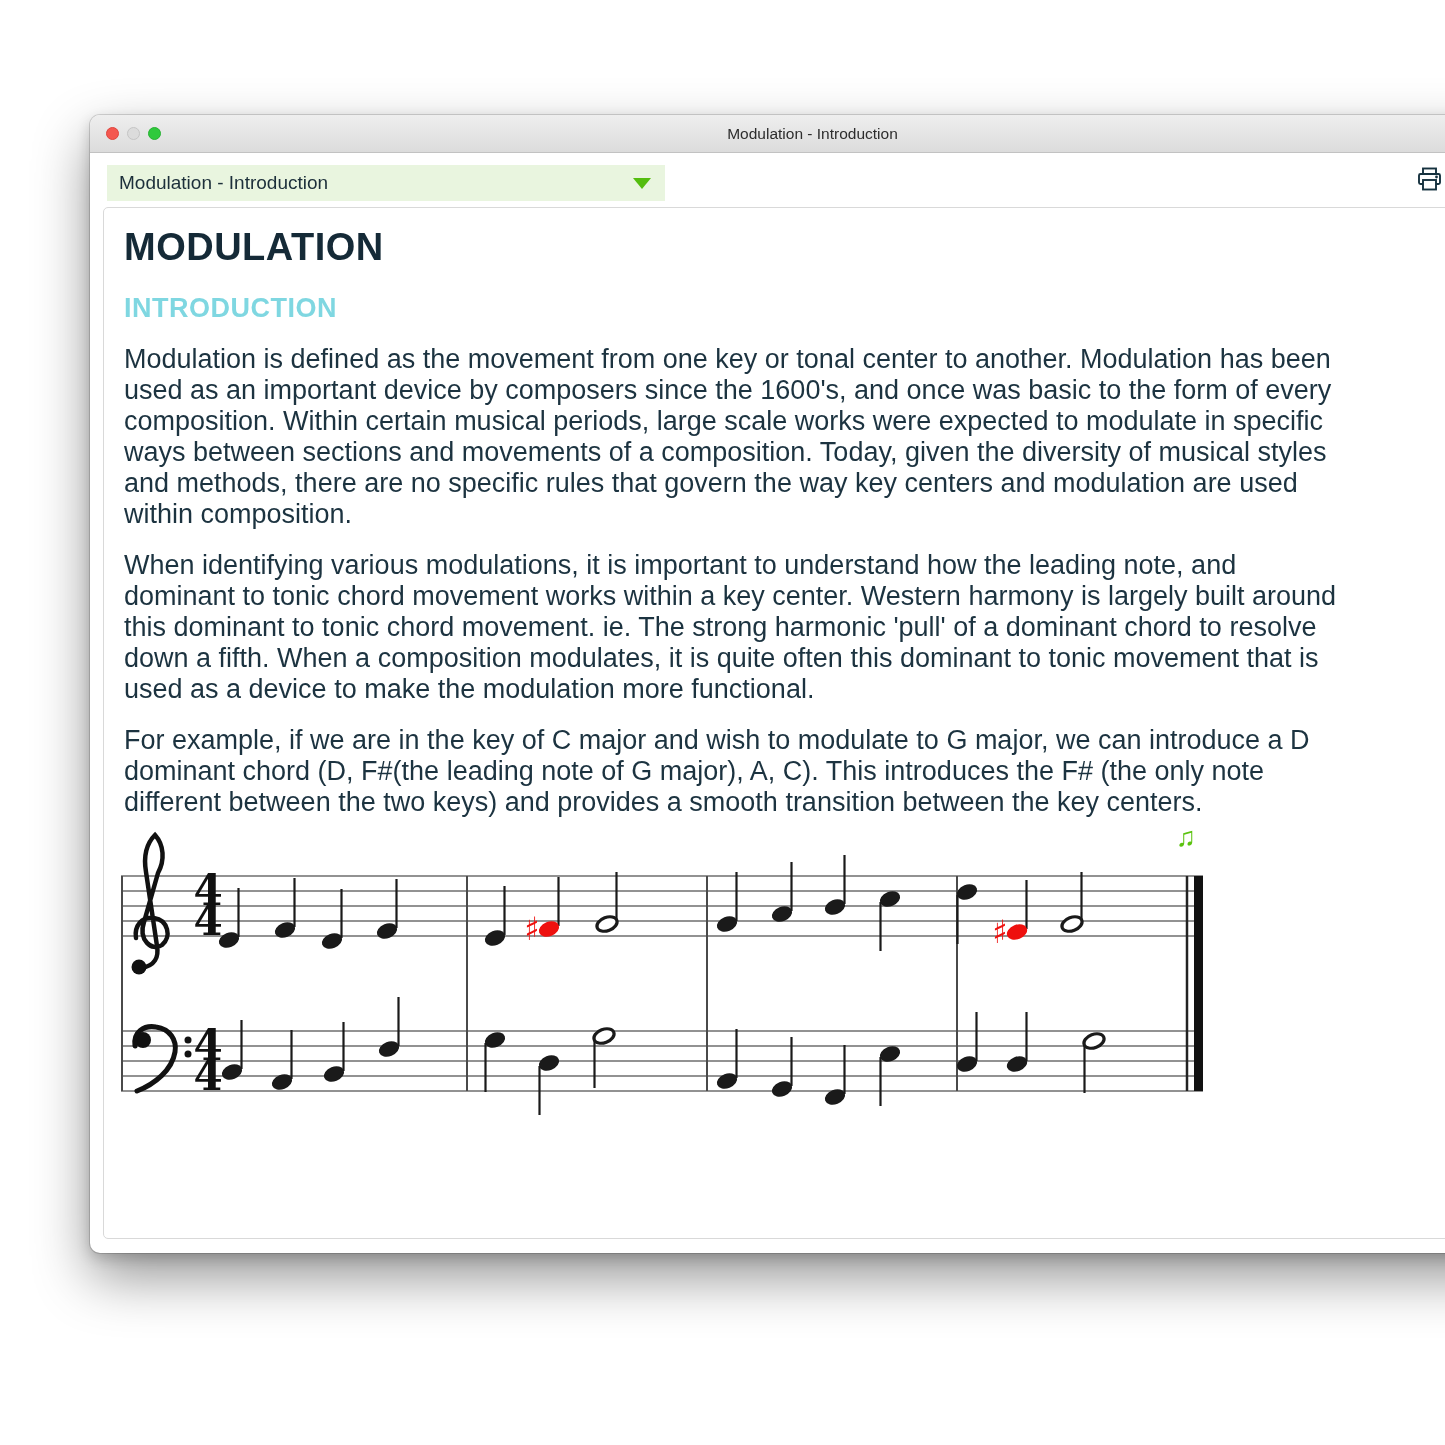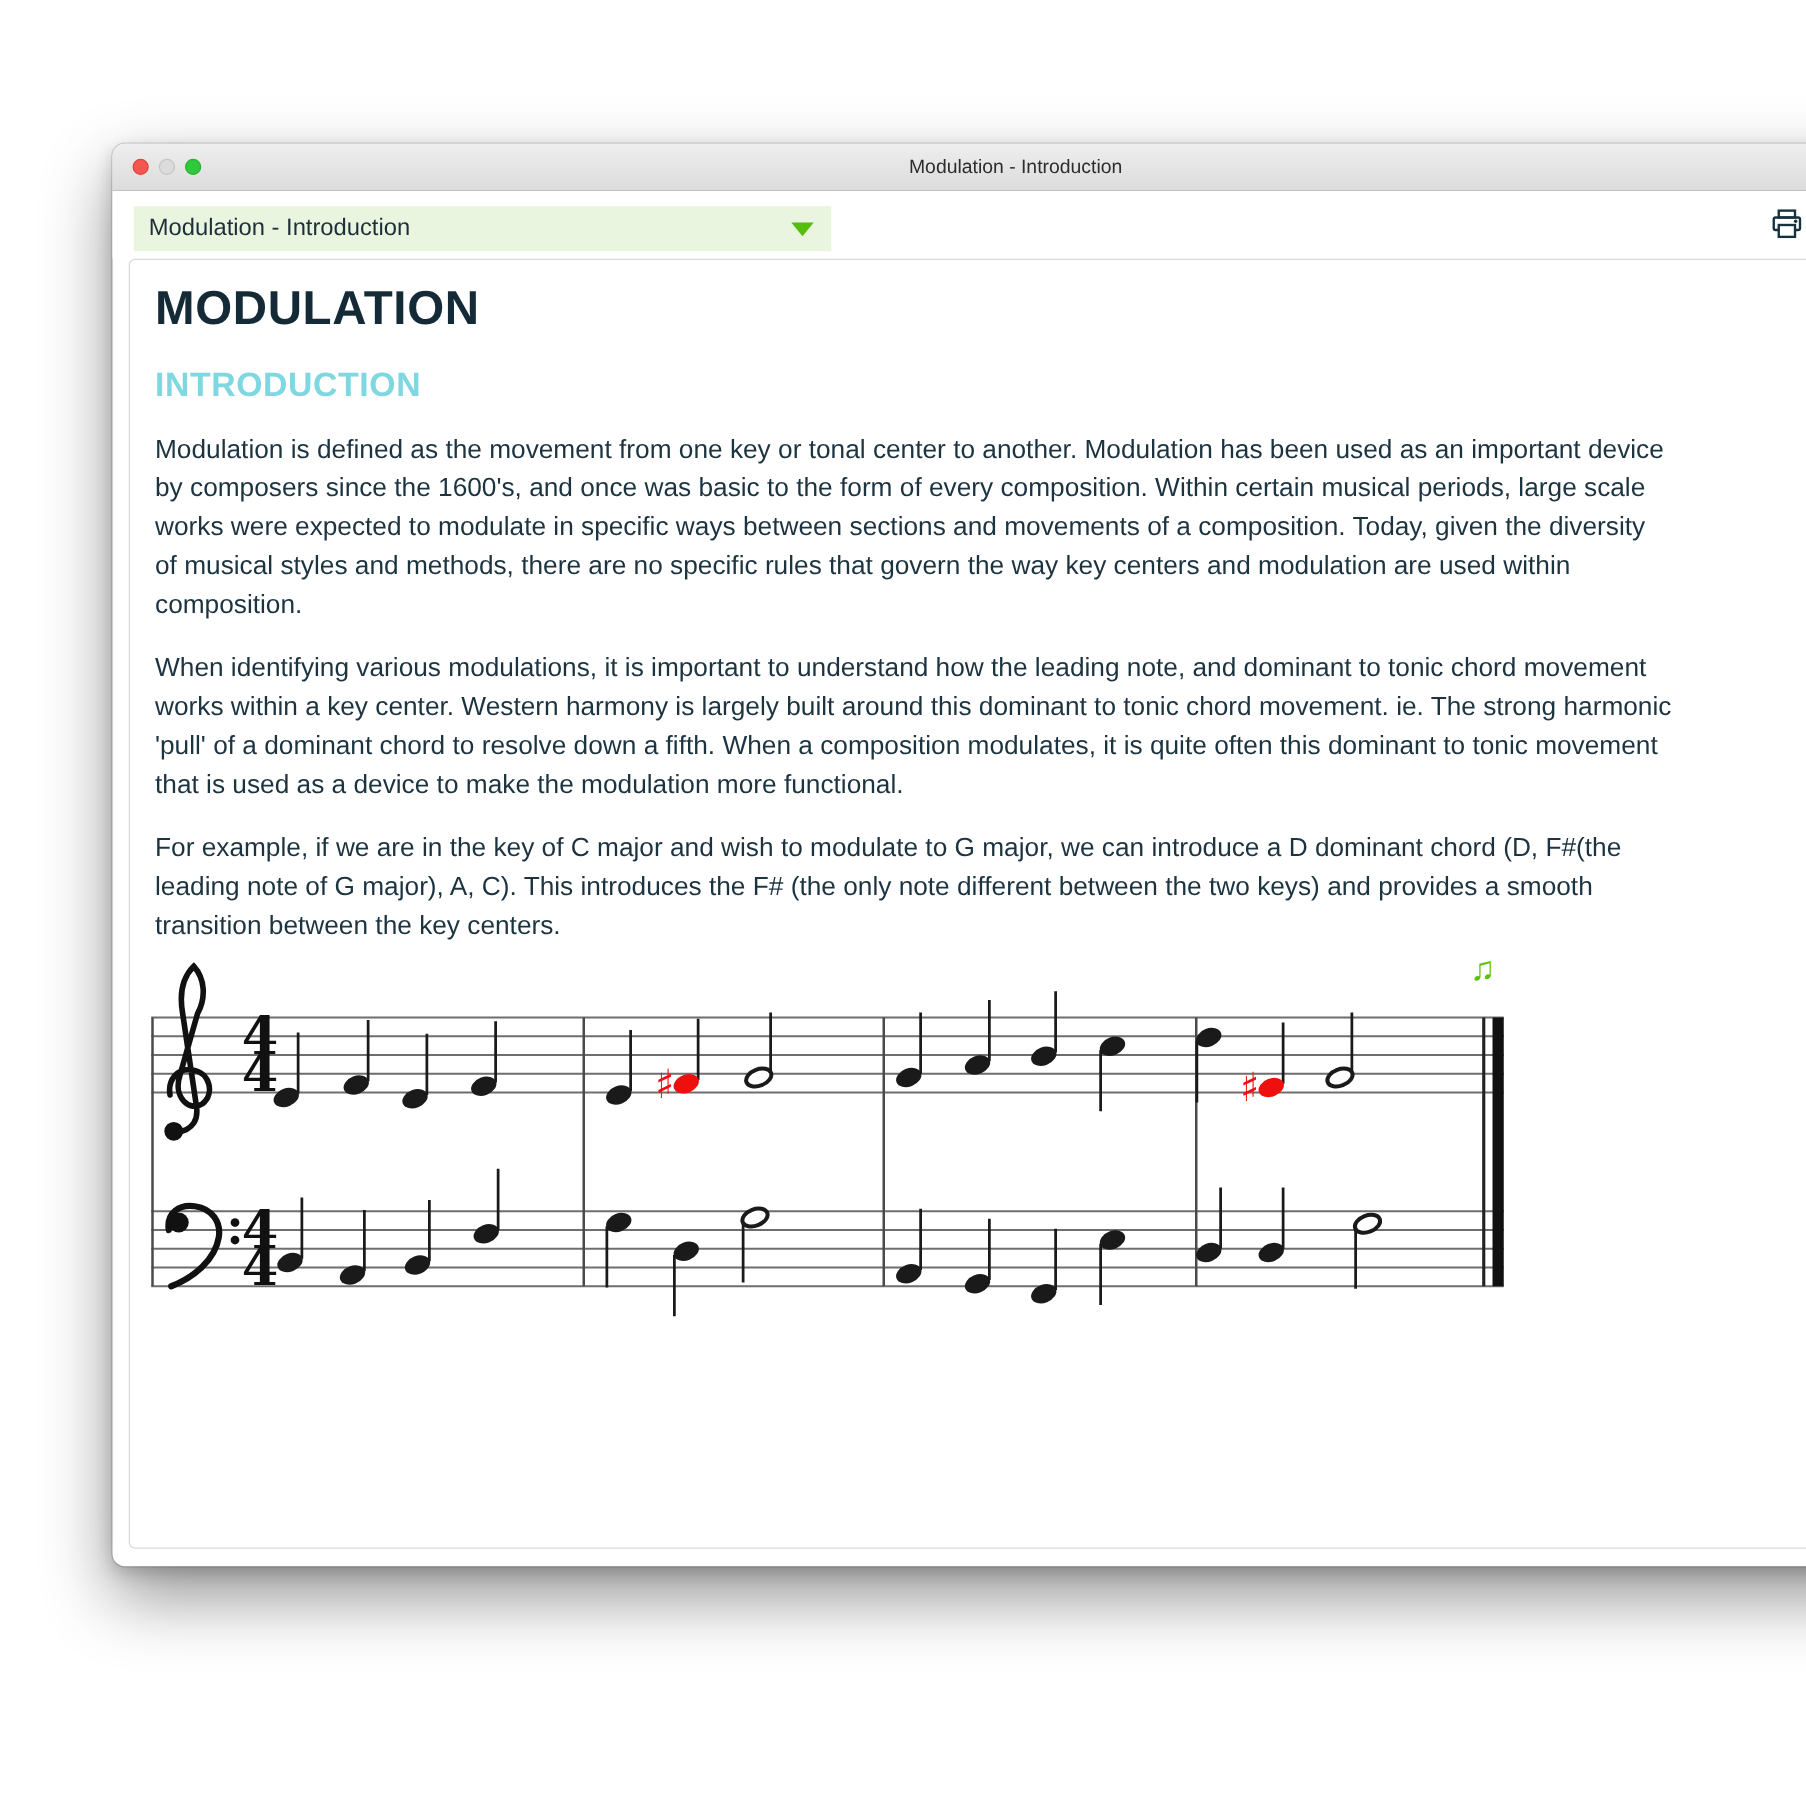--- a/index.html
+++ b/index.html
@@ -43,21 +43,21 @@
     border:1px solid #d9d9d9;border-radius:5px;background:#fff;
     padding:16px 20px 0;box-sizing:border-box;overflow:hidden;
   }
   .content h1{
     font-size:38px;font-weight:800;color:#152a37;letter-spacing:.5px;margin:2px 0 0;
   }
   .content h2{
     font-size:27px;font-weight:800;color:#7fd7e1;letter-spacing:.5px;margin:24px 0 0;
   }
   .content p{
-    font-size:21px;line-height:31px;color:#1c3340;margin:20px 0 0;max-width:1215px;
+    font-size:27px;line-height:31px;color:#1c3340;margin:20px 0 0;max-width:1215px;
   }
   .score-host{position:relative;margin:6px 0 0 -10px;width:1110px;height:330px;}
   .audio-icon{
     position:absolute;left:1062px;top:0;font-size:27px;line-height:27px;cursor:pointer;
   }
 </style>
 </head>
 <body>
 
 <div class="window">

